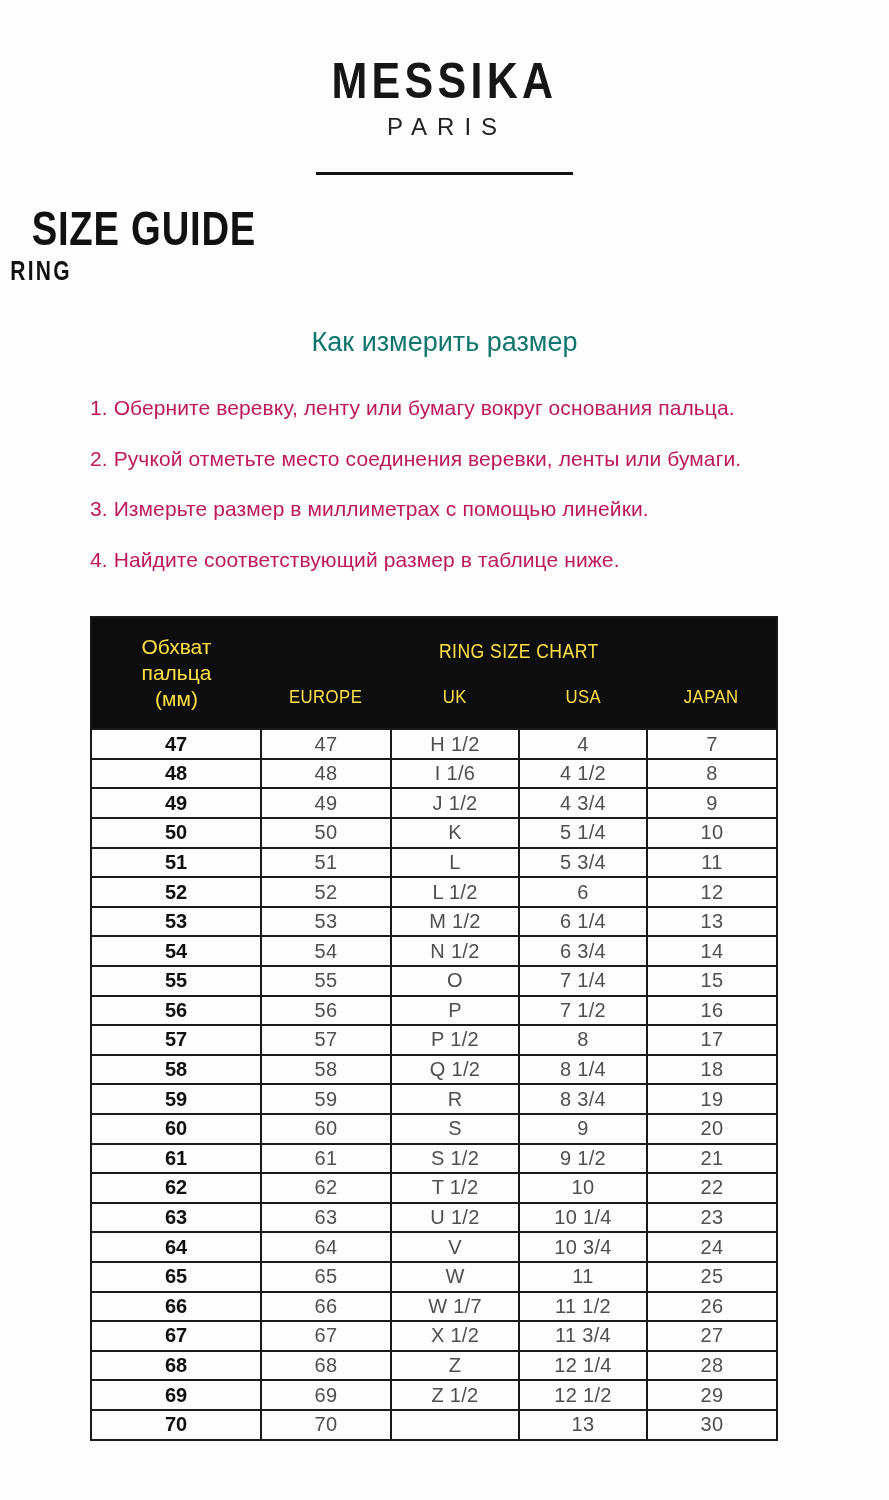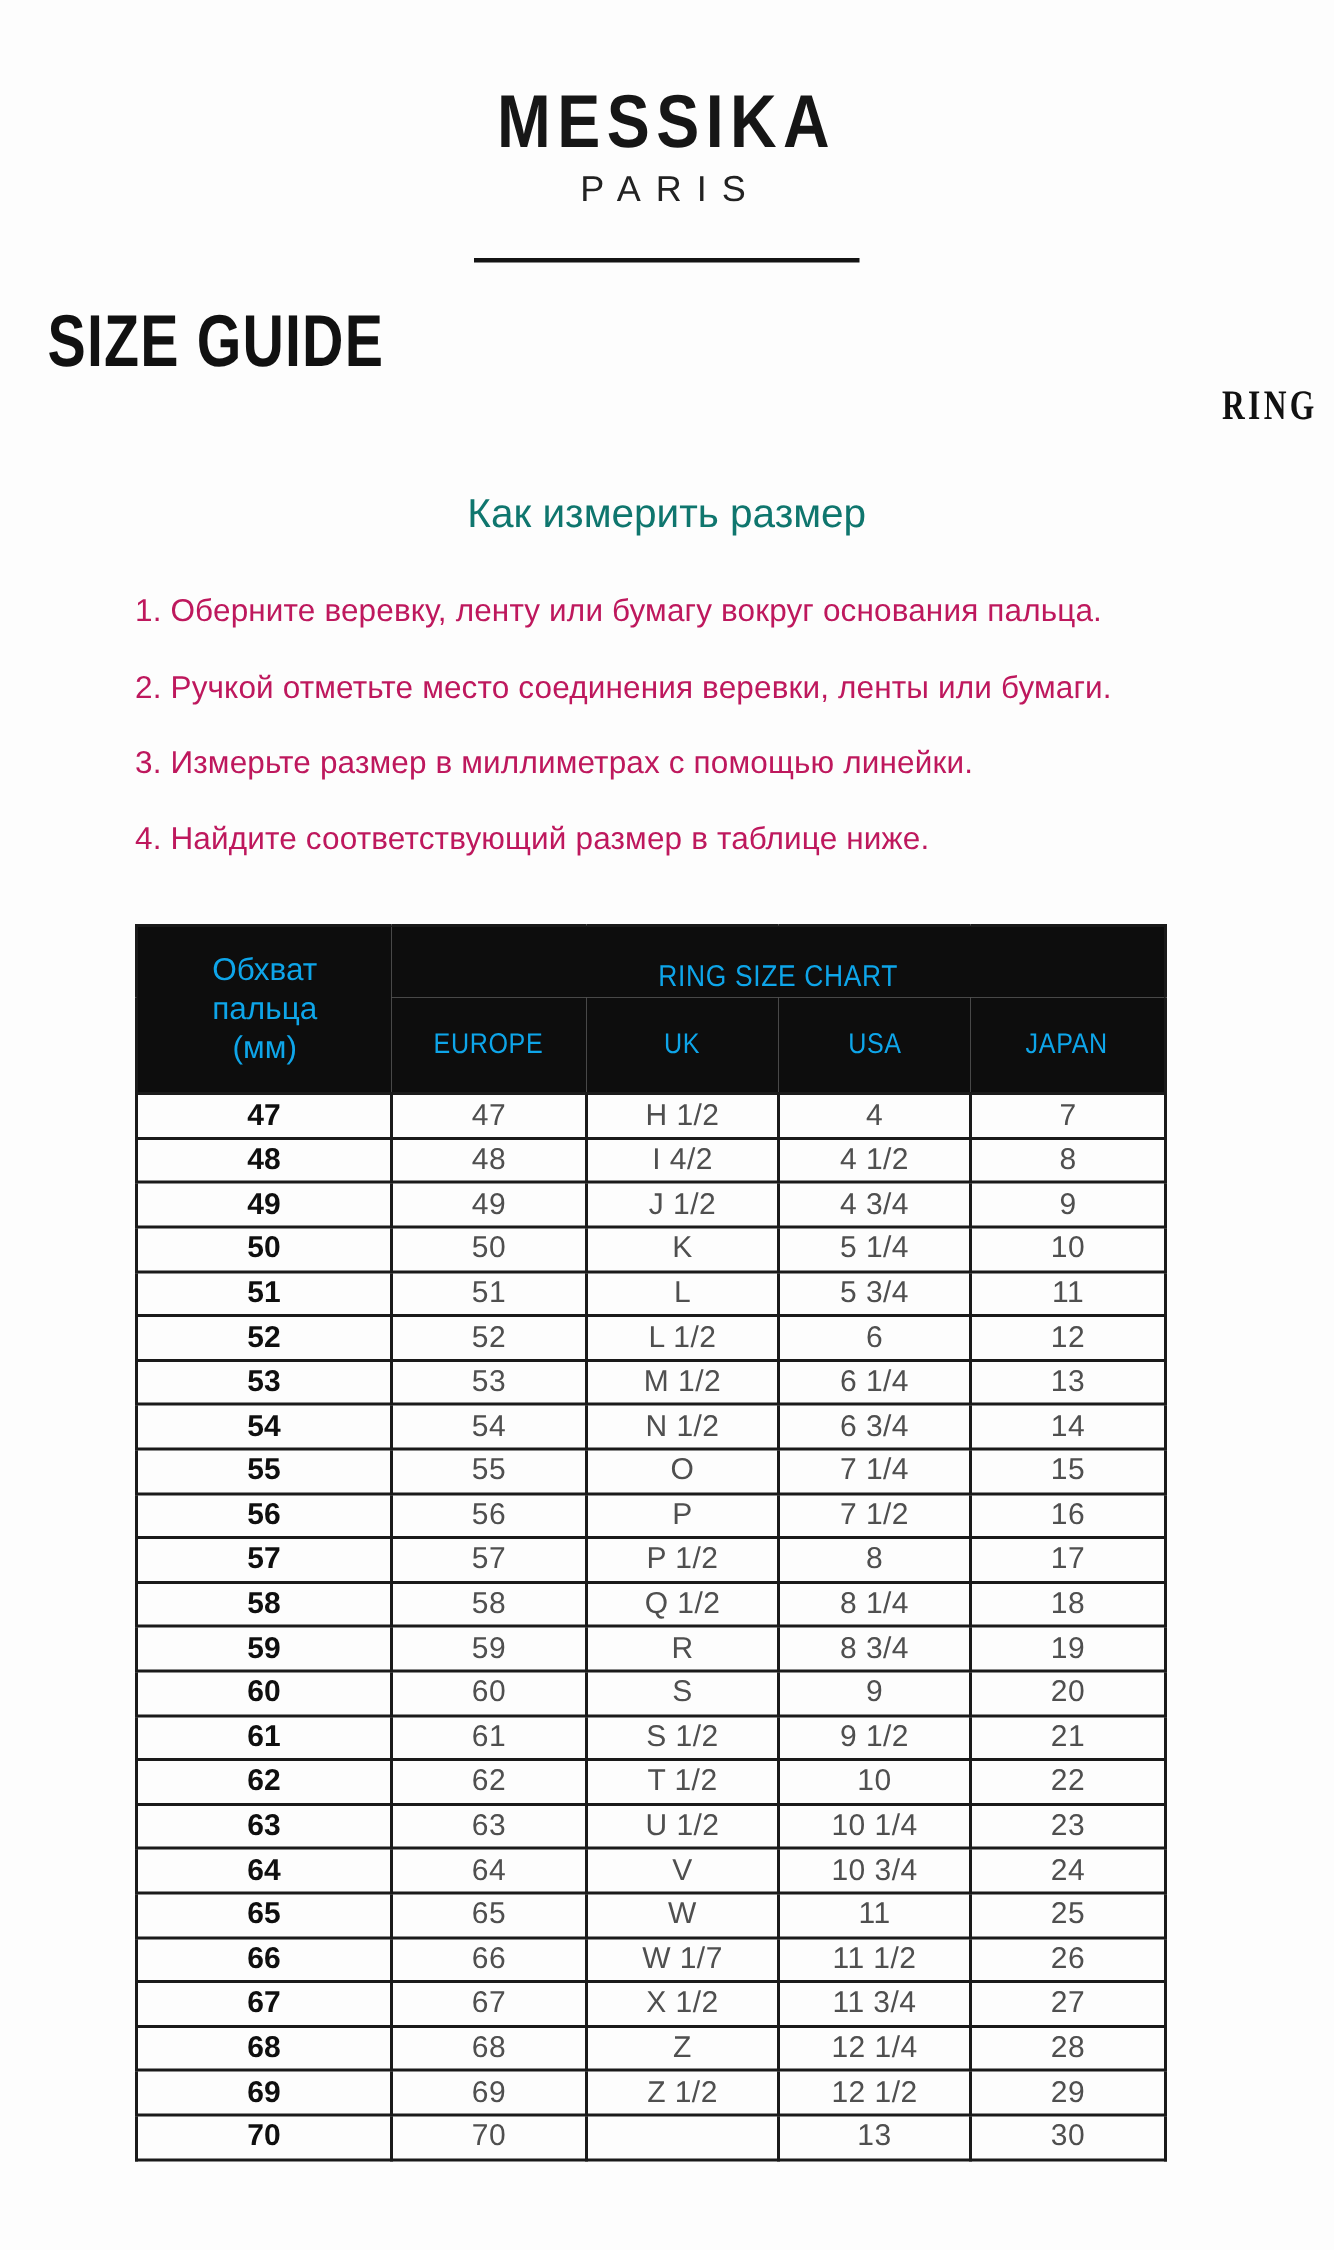--- a/index.html
+++ b/index.html
@@ -33,21 +33,21 @@
   }
   .divider{ width:257px; height:3px; background:#141414; margin:33px auto 0; }
 
   
   .guide-title-wrap{ margin-top:29px; }
   .guide-title{
     font-size:49px; font-weight:700; line-height:1; letter-spacing:1px;
     display:inline-block; transform:scaleX(0.78); transform-origin:center;
     white-space:nowrap; color:#111;
   }
-  .guide-subtitle-wrap{ text-align:right; margin-top:4px;font-family:Liberation Serif, serif; }
+  .guide-subtitle-wrap{ text-align:left; margin-top:4px; }
   .guide-subtitle{
     font-size:28px; font-weight:700; line-height:1; letter-spacing:3px;
     display:inline-block; transform:scaleX(0.75); transform-origin:center;
     white-space:nowrap; color:#111;
   }
 
   
   .instructions-title{
     margin-top:44px; text-align:center; font-size:27px; font-weight:400; line-height:1;
     color:#0f766e;
@@ -58,21 +58,21 @@
     letter-spacing:0.1px;
   }
 
   
   table.size-table{
     margin:46px 0 0 90px; width:686px;
     border-collapse:collapse; table-layout:fixed;
     border:2px solid var(--border);
   }
   thead th{
-    background:var(--header-bg); color:#0ea5e9; font-weight:400;
+    background:var(--header-bg); color:#fde047; font-weight:400;
     border:0; padding:16px; text-align:center; vertical-align:middle;
   }
   .chart-title-cell{ height:40px; vertical-align:bottom; padding-bottom:2px; }
   .chart-title{
     font-size:20px; font-weight:500; letter-spacing:0.5px;
     display:inline-block; transform:scaleX(0.88); transform-origin:center; white-space:nowrap;
   }
   .col-head{ height:47px; }
   .col-head-label{
     font-size:19px; font-weight:500; letter-spacing:0.5px;
@@ -158,21 +158,21 @@
       <td class="c-mm">47</td>
       <td class="c-val">47</td>
       <td class="c-val">H 1/2</td>
       <td class="c-val">4</td>
       <td class="c-val">7</td>
     </tr>
 
     <tr>
       <td class="c-mm">48</td>
       <td class="c-val">48</td>
-      <td class="c-val">I 4/2</td>
+      <td class="c-val">I 1/6</td>
       <td class="c-val">4 1/2</td>
       <td class="c-val">8</td>
     </tr>
 
     <tr>
       <td class="c-mm">49</td>
       <td class="c-val">49</td>
       <td class="c-val">J 1/2</td>
       <td class="c-val">4 3/4</td>
       <td class="c-val">9</td>

